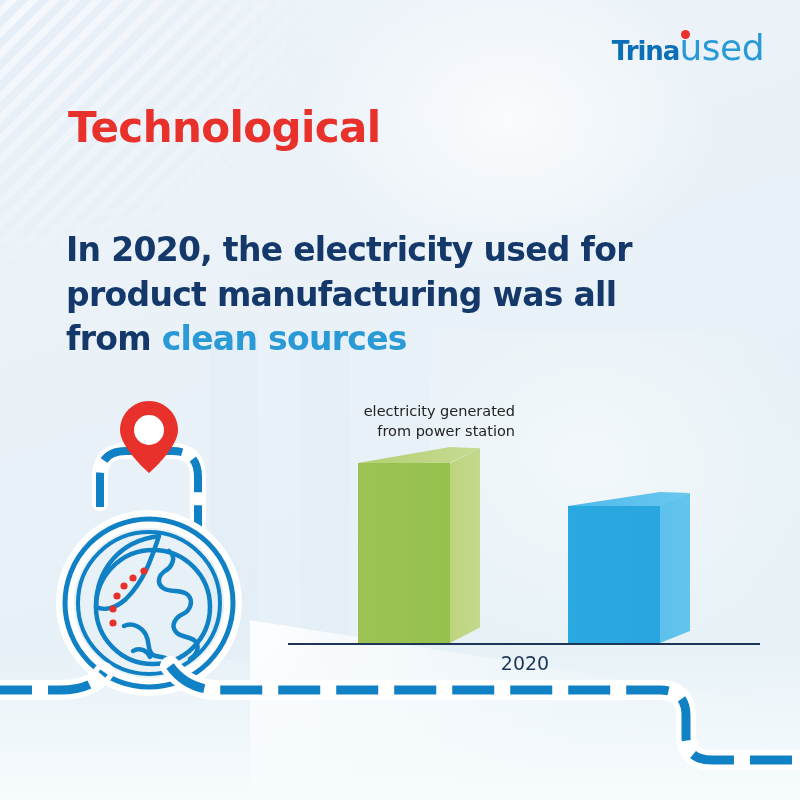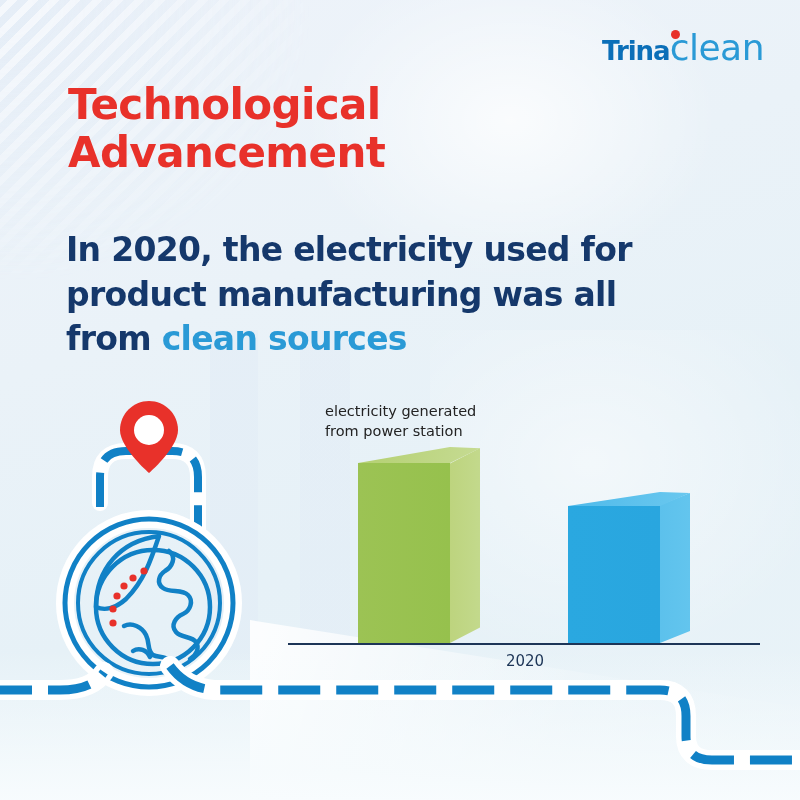--- a/index.html
+++ b/index.html
@@ -106,21 +106,21 @@
     border-radius: 50%;
     background: #e8312a;
     left: 69px;
     top: 0px;
   }
 
   
   .headline {
     position: absolute;
     left: 68px;
-    top: 81px;
+    top: 104px;
     width: 520px;
     font-family: "DejaVu Sans", sans-serif;
     font-weight: bold;
     font-size: 42px;
     line-height: 1.14;
     letter-spacing: -0.6px;
     color: #e8312a;
   }
   .subheadline {
     position: absolute;
@@ -145,42 +145,42 @@
     top: 390px;
     width: 490px;
     height: 300px;
   }
   .bar-caption {
     position: absolute;
     font-family: "DejaVu Sans", sans-serif;
     font-size: 14.5px;
     line-height: 1.35;
     color: #232323;
-    text-align: left;
+    text-align: right;
     white-space: pre-line;
   }
   .caption-green { left: 45px; top: 12px; width: 190px; }
   .caption-blue  { left: 262px; top: 12px; width: 195px; }
 
   .axis-line {
     position: absolute;
     left: 8px;
     top: 253px;
     width: 472px;
     height: 2px;
     background: #1d3557;
   }
   .axis-year {
     position: absolute;
     left: 150px;
     top: 262px;
     width: 190px;
     text-align: center;
     font-family: "DejaVu Sans", sans-serif;
-    font-size: 15px;
+    font-size: 19px;
     color: #1d3557;
   }
 
   .bar3d { position: absolute; bottom: 47px; }
   .bar3d .front {
     position: absolute;
     bottom: 0; left: 0;
     width: 100%;
   }
   .bar3d .side {
@@ -227,26 +227,25 @@
 
   <div class="bg-diagonal-texture"></div>
   <div class="bg-soft-blob-a"></div>
   <div class="bg-faint-columns"></div>
   <div class="bg-soft-blob-b"></div>
   <div class="bg-light-ray"></div>
   <div class="bg-bottom-wash"></div>
 
   <div class="logo">
     <span class="logo-dot"></span>
-    <span class="logo-trina">Trina</span><span class="logo-solar">clean</span>
+    <span class="logo-trina">Trina</span><span class="logo-solar">used</span>
   </div>
 
   <div class="headline">
     <div>Technological</div>
-    <div>Advancement</div>
   </div>
 
   <div class="subheadline"><span>In 2020, the electricity used for product manufacturing was all from </span><span class="accent">clean sources</span></div>
 
   <div class="chart">
 
     <div class="bar-caption caption-green">electricity generated
 from power station</div>
 
     <div class="bar3d bar-green">

